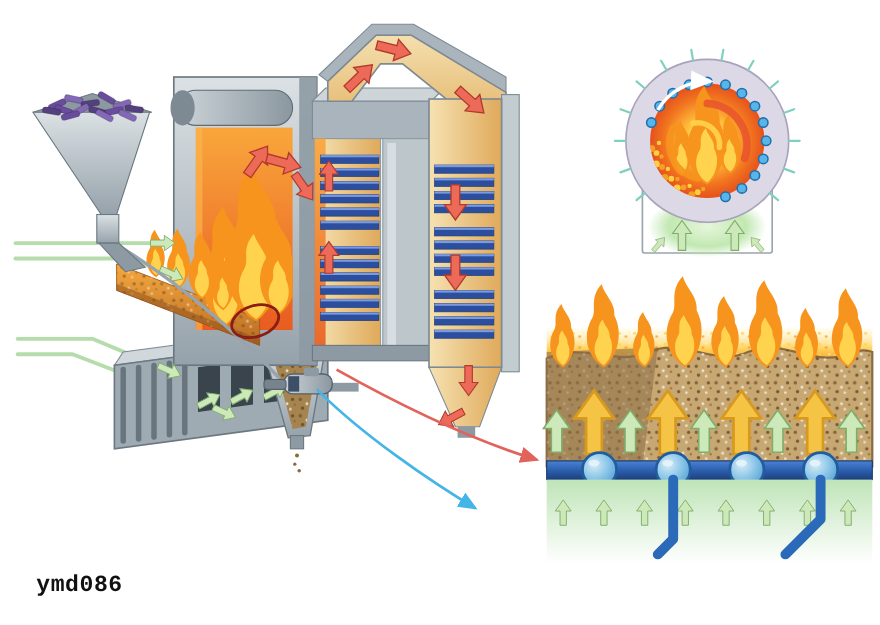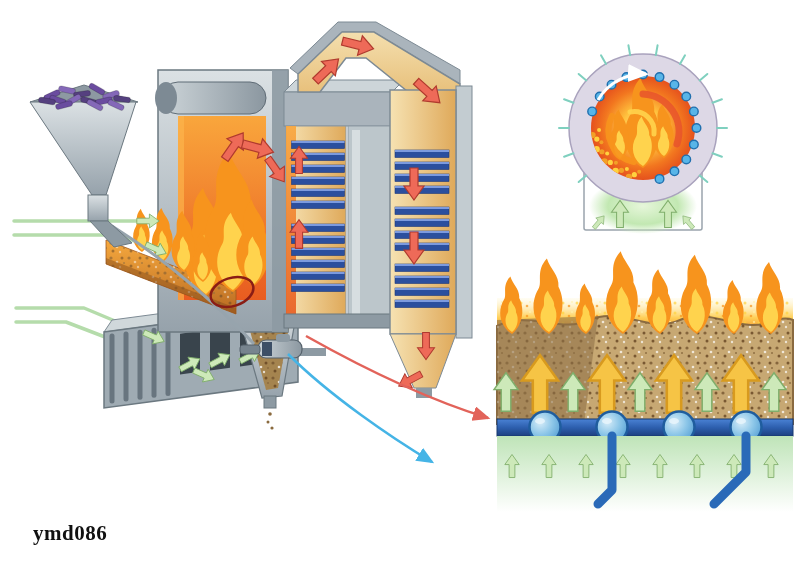--- a/index.html
+++ b/index.html
@@ -1,17 +1,17 @@
 <!DOCTYPE html>
 <html style="--flame-yellow: #ffd34d; --flame-orange: #f7941d; --flame-deep: #ef5a24; --steel-light: #d6dde0; --steel-mid: #a7b2ba; --steel-dark: #6b7880; --duct-tan: #e8bd74; --tube-blue: #2b4f9e; --tube-blue-light: #7c9ade; --nozzle-blue: #6fb9e4; --pipe-blue: #2a6ab8; --bar-blue: #2d5fae; --air-green: #b5dcab; --air-green-fill: #cde9b9; --glow-green: #bfe6b0; --fuel-purple: #6a4c9f; --bed-tan: #c7a873; --bed-brown: #8f7147; --arrow-red: #ee6a58; --arrow-red-edge: #b03a2e; --pointer-red: #e2635a; --pointer-blue: #45b4e6; --ring-lavender: #ddd8e6; --caption-color: #111111;"><head>
 <meta charset="utf-8">
 <style>
   html,body{margin:0;padding:0;background:#ffffff;}
   #stage{position:relative;width:800px;height:568px;overflow:hidden;background:#fff;
-         font-family:Liberation Serif, serif;border-radius:25px;}
+         font-family:Liberation Mono, monospace;border-radius:25px;}
   #fig{position:absolute;left:0;top:0;}
   .caption{position:absolute;left:33px;top:521px;font-weight:700;font-size:21px;
            letter-spacing:.5px;color:var(--caption-color,#111);}
   
   .arrow-red{fill:var(--arrow-red,#ee6a58);stroke:var(--arrow-red-edge,#b03a2e);stroke-width:1.2;}
   .arrow-green{fill:var(--air-green-fill,#cde9b9);stroke:#7fae6b;stroke-width:1.2;}
   .arrow-yellow{fill:#f6c445;stroke:#d89a1e;stroke-width:1.4;}
   .f-o{fill:var(--flame-orange,#f7941d);}
   .f-y{fill:var(--flame-yellow,#ffd34d);}
   .plate{fill:var(--tube-blue,#2b4f9e);stroke:#1d3a7a;stroke-width:.6;}

